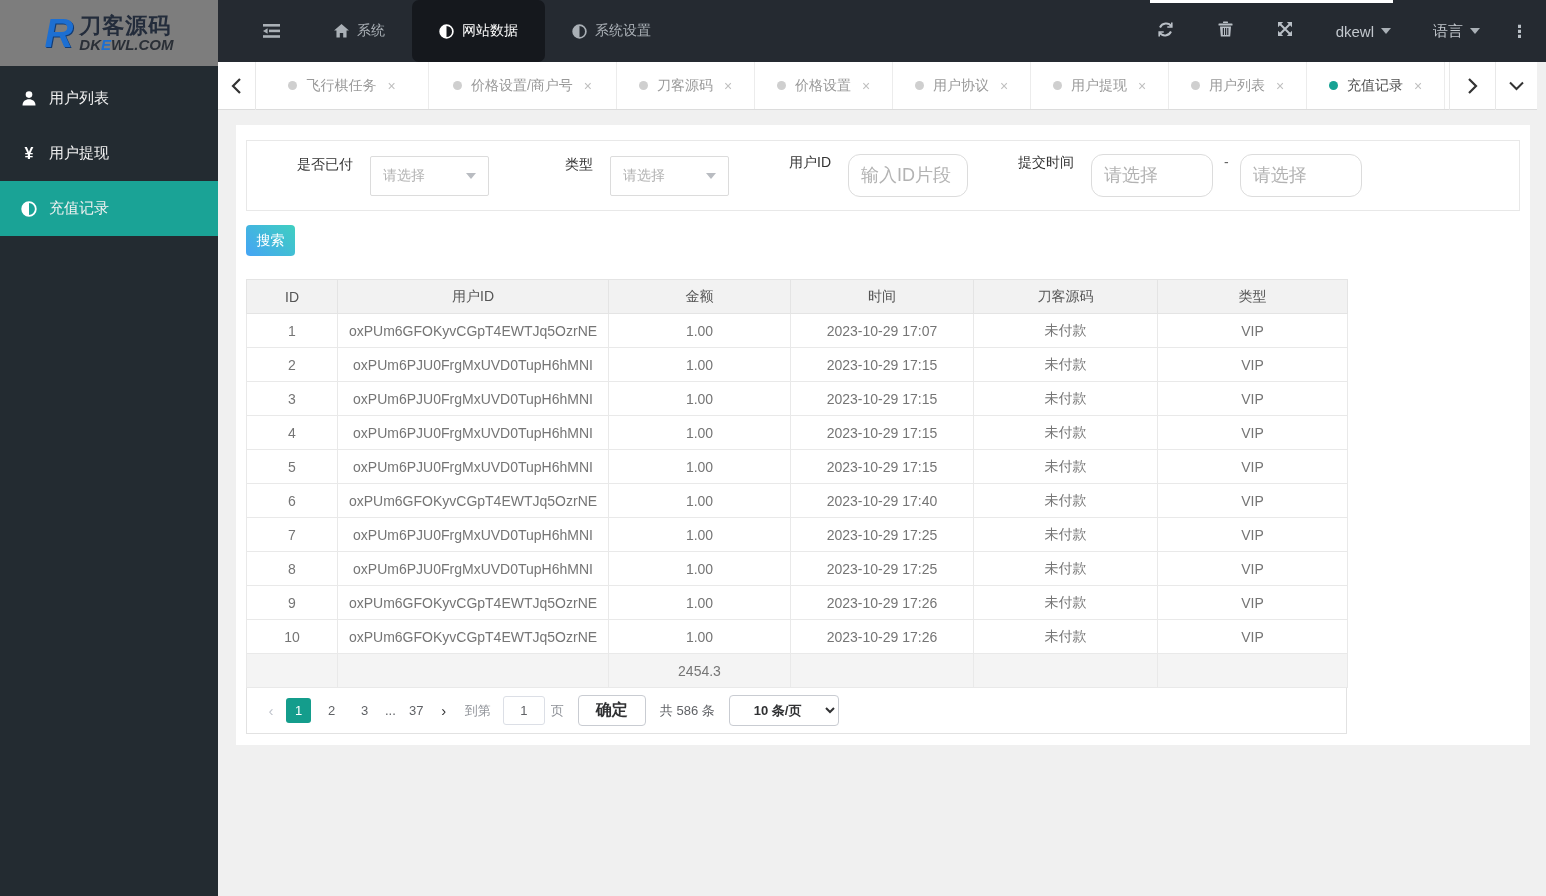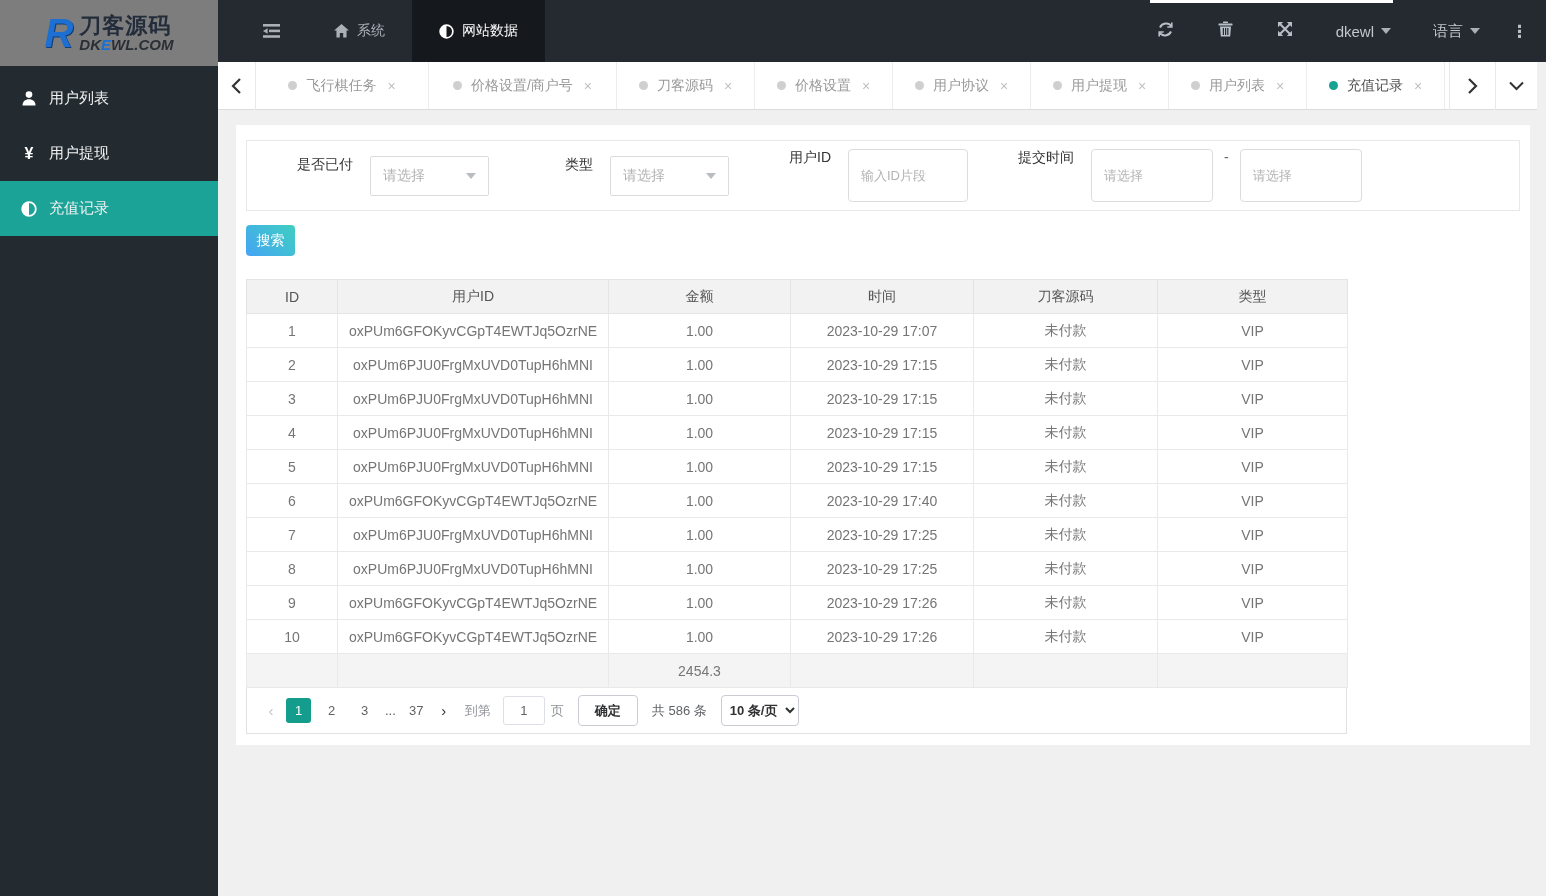--- a/index.html
+++ b/index.html
@@ -15,21 +15,21 @@
     color:#1d6fd2; line-height:1; text-shadow:1px 1px 0 #123c75; }
   .logo-txt { display:flex; flex-direction:column; line-height:1; }
   .logo-title { font-size:22px; font-weight:bold; color:#232c3b; letter-spacing:1px; }
   .logo-sub { font-size:15px; font-weight:bold; font-style:italic; color:#2a2f36; }
   .logo-sub b { color:#1d6fd2; }
   .white-strip { position:absolute; left:1150px; top:0; width:243px; height:3px; background:#fff; z-index:50; }
 
   .nav-left { position:absolute; left:236px; top:0; height:62px; display:flex; }
   .nav-item { height:62px; display:flex; align-items:center; gap:8px; padding:0 27px;
     color:#aab0b6; font-size:14px; cursor:pointer; }
-  .nav-item.active { background:#15181d; color:#fff; }
+  .nav-item.active { background:#15181d; color:#fff;border-radius:7px; }
   .nav-item svg { display:block; }
 
   .nav-right { position:absolute; right:8px; top:0; height:62px; display:flex; align-items:center; }
   .nav-icon-btn { padding:0 22px; height:62px; display:flex; align-items:center; color:#b9bfc6; cursor:pointer; }
   .nav-drop { padding:0 21px; color:#c2c7cd; font-size:15px; display:flex; align-items:center; gap:7px; cursor:pointer; }
   .caret-down { width:0; height:0; border-left:5px solid transparent; border-right:5px solid transparent;
     border-top:6px solid #aab0b6; display:inline-block; }
   .vdots { color:#b9bfc6; font-size:17px; font-weight:bold; padding:0 10px; cursor:pointer; letter-spacing:0; }
 
   
@@ -59,22 +59,22 @@
 
   .filter-panel { border:1px solid #e8e8e8; height:71px; display:flex; align-items:center;
     padding-left:50px; margin-top:5px; }
   .f-group { display:flex; align-items:flex-start; }
   .f-label { font-size:14px; color:#333; margin-right:17px; white-space:nowrap; }
   .f-select { width:119px; height:40px; border:1px solid #dcdcdc; border-radius:2px; background:#fff;
     display:flex; align-items:center; justify-content:space-between; padding:0 12px; cursor:pointer; }
   .f-select span { font-size:14px; color:#b3b3b3; }
   .sel-caret { width:0; height:0; border-left:5px solid transparent; border-right:5px solid transparent;
     border-top:6px solid #b9bcc1; }
-  .f-input { width:120px; height:53px; border:1px solid #dcdcdc; border-radius:4px;
-    padding:0 12px; font-size:13px; color:#555; font-family:inherit; }
+  .f-input { width:120px; height:43px; border:1px solid #dcdcdc; border-radius:12px;
+    padding:0 12px; font-size:18px; color:#555; font-family:inherit; }
   .f-input::placeholder { color:#b3b3b3; }
   .f-date { width:122px; }
   .dash { color:#666; font-size:14px; margin:0 11px; }
   .gap60 { width:60px; } .gap76 { width:76px; } .gap50 { width:50px; }
 
   .search-btn { margin-top:14px; width:49px; height:31px; border:none; border-radius:4px;
     background:linear-gradient(45deg,#45a4f5 0%,#3fcfc0 100%); color:#fff; font-size:14px;
     cursor:pointer; font-family:inherit; }
 
   
@@ -92,25 +92,25 @@
   .pg-arrow.disabled { color:#c0c4cc; cursor:default; }
   .pg-arrow.next { color:#303133; }
   .pg-num { min-width:25px; height:25px; line-height:25px; text-align:center; margin:0 4px;
     border-radius:3px; cursor:pointer; color:#606266; }
   .pg-num.active { background:#149d8c; color:#fff; }
   .pg-ellipsis { margin:0 4px; color:#606266; }
   .pg-goto-label { color:#909399; margin:0 6px 0 10px; }
   .pg-input { width:42px; height:29px; border:1px solid #dcdfe6; border-radius:3px;
     text-align:center; font-size:13px; color:#606266; font-family:inherit; margin:0 6px; }
   .pg-page-label { color:#909399; margin-right:14px; }
-  .pg-confirm { width:60px; height:31px; background:#fff; border:1px solid #c9ccd2; border-radius:4px;
-    font-size:13px; font-weight:bold; color:#303133; cursor:pointer; font-family:inherit; margin-right:14px; }
+  .pg-confirm { width:68px; height:31px; background:#fff; border:1px solid #c9ccd2; border-radius:4px;
+    font-size:16px; font-weight:bold; color:#303133; cursor:pointer; font-family:inherit; margin-right:14px; }
   .pg-total { margin-right:14px; color:#606266; }
   .pg-size { height:31px; border:1px solid #c9ccd2; border-radius:4px; font-size:13px;
-    color:#303133; font-family:inherit; padding:0 4px; background:#fff; cursor:pointer; font-weight:bold; }
+    color:#303133; font-family:inherit; padding:0 20px; background:#fff; cursor:pointer; font-weight:bold; }
 </style>
 </head>
 <body>
 
 <div class="topbar">
   <div class="nav-left">
     <div class="nav-item">
       <span>
         <svg width="17" height="14" viewBox="0 0 17 14" fill="#aab0b6">
           <rect x="0" y="0" width="17" height="2.6"></rect>
@@ -129,20 +129,29 @@
       <span>系统</span>
     </div>
     <div class="nav-item active">
       <span>
         <svg width="15" height="15" viewBox="0 0 16 16">
           <circle cx="8" cy="8" r="6.8" fill="none" stroke="currentColor" stroke-width="1.8"></circle>
           <path d="M8 1.2 A6.8 6.8 0 0 0 8 14.8 Z" fill="currentColor"></path>
         </svg>
       </span>
       <span>网站数据</span>
+    </div>
+    <div class="nav-item">
+      <span>
+        <svg width="15" height="15" viewBox="0 0 16 16">
+          <circle cx="8" cy="8" r="6.8" fill="none" stroke="currentColor" stroke-width="1.8"></circle>
+          <path d="M8 1.2 A6.8 6.8 0 0 0 8 14.8 Z" fill="currentColor"></path>
+        </svg>
+      </span>
+      <span>系统设置</span>
     </div>
   </div>
 
   <div class="nav-right">
     <div class="nav-icon-btn">
       <span>
         <svg width="17" height="17" viewBox="0 0 17 17" fill="none" stroke="#b9bfc6" stroke-width="2">
           <path d="M14.5 5.5 A6.6 6.6 0 0 0 3 6.5"></path>
           <path d="M2.5 11.5 A6.6 6.6 0 0 0 14 10.5"></path>
           <path d="M14.8 1.5 V6 H10.3" stroke-width="1.6"></path>

